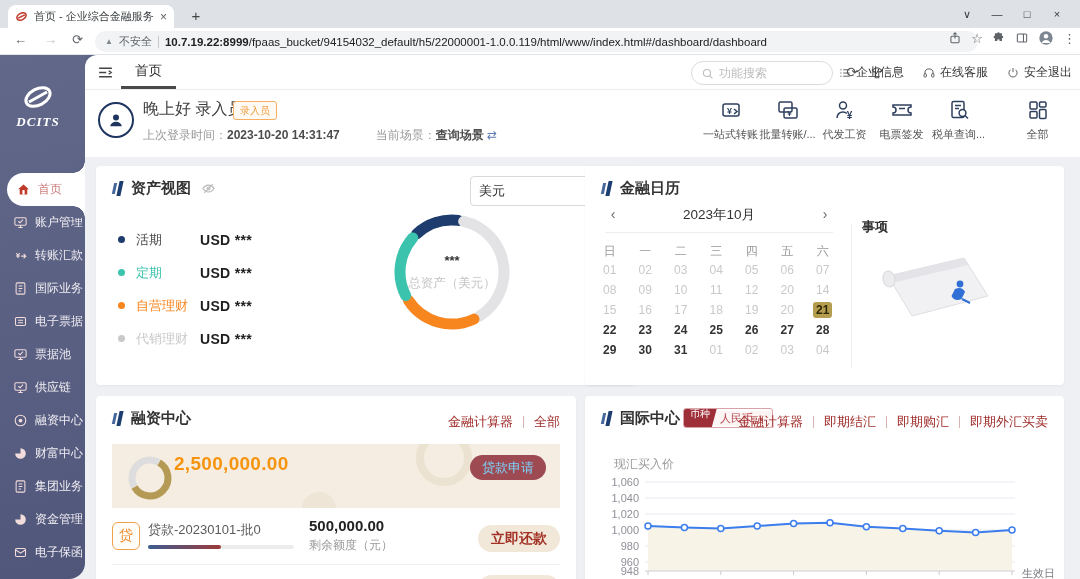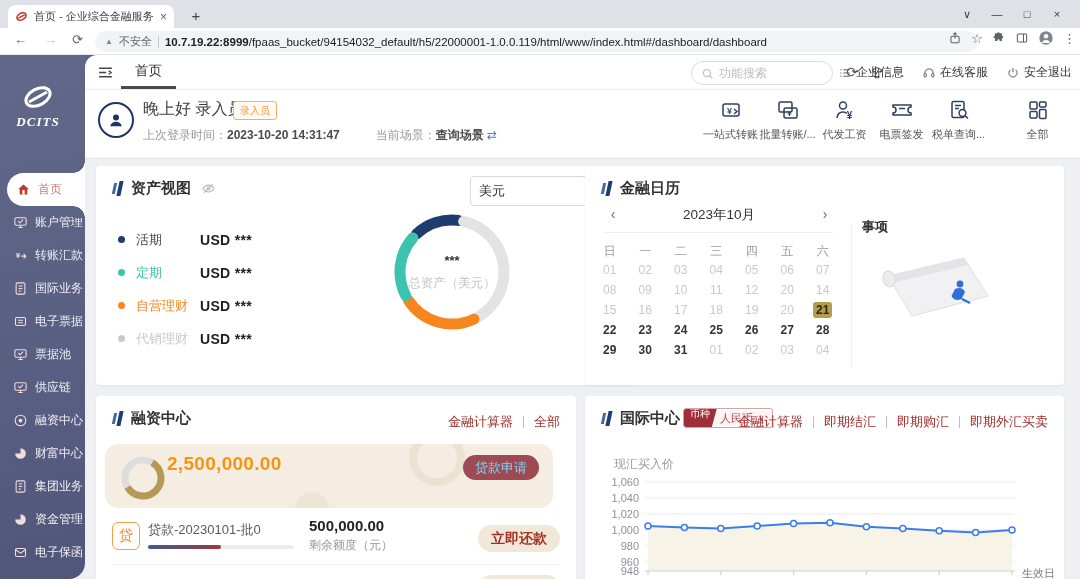--- a/index.html
+++ b/index.html
@@ -104,21 +104,21 @@
   .cal-grid .wd { height:18px; line-height:18px; text-align:center; font-size:12px; color:#999; }
   .cal-grid .dy { height:20px; display:flex; align-items:center; justify-content:center; font-size:12px; color:#333; font-weight:600; }
   .cal-grid .dy.muted { color:#c9c9c9; font-weight:400; }
   .cal-grid .dy.today span { background:#b49d4e; color:#2f2805; border-radius:3px; padding:1px 3px; font-weight:600; }
   .cal-vdiv { position:absolute; left:266px; top:58px; height:144px; border-left:1px solid #eee; }
   .cal-events-label { position:absolute; left:277px; top:52px; font-size:13px; font-weight:700; color:#333; }
   .cal-empty-img { position:absolute; left:287px; top:84px; }
   .cal-empty-text { position:absolute; left:277px; top:162px; width:150px; text-align:center; font-size:12px; color:#a6a6a6; }
 
   
-  .fin-banner { position:absolute; left:9px; top:48px; width:448px; height:64px; background:#f5ede2; border-radius:13px; overflow:hidden; }
+  .fin-banner { position:absolute; left:16px; top:48px; width:448px; height:64px; background:#f5ede2; border-radius:0; overflow:hidden; }
   .fin-banner::before { content:""; position:absolute; right:88px; top:-14px; width:40px; height:40px; border:8px solid #ece2d1; border-radius:50%; }
   .fin-banner::after { content:""; position:absolute; left:190px; bottom:-18px; width:34px; height:34px; background:#efe5d6; border-radius:50%; }
   .fin-gauge { position:absolute; left:12px; top:8px; }
   .fin-amt { position:absolute; left:62px; top:9px; font-size:19px; font-weight:700; color:#f6940f; letter-spacing:.3px; }
   .fin-amt-label { position:absolute; left:62px; top:38px; font-size:12px; color:#a79a87;margin-top:30px; }
   .fin-apply { position:absolute; right:14px; top:11px; height:25px; padding:0 12px; background:#9d4a52; color:#7dd3fc; font-size:13px; border-radius:13px; display:flex; align-items:center; }
   .fin-total { position:absolute; right:14px; top:42px; font-size:12px; color:#8f8577; }
   .loan-badge { position:absolute; left:16px; top:126px; width:28px; height:28px; border:1px solid #f0a04a; border-radius:6px; color:#ef8b2d; font-size:14px; display:flex; align-items:center; justify-content:center; background:#fffdf9; }
   .loan-name { position:absolute; left:52px; top:125px; font-size:13px; color:#5a5a5a; }
   .loan-track { position:absolute; left:52px; top:149px; width:146px; height:4px; background:#ececec; border-radius:2px; }

